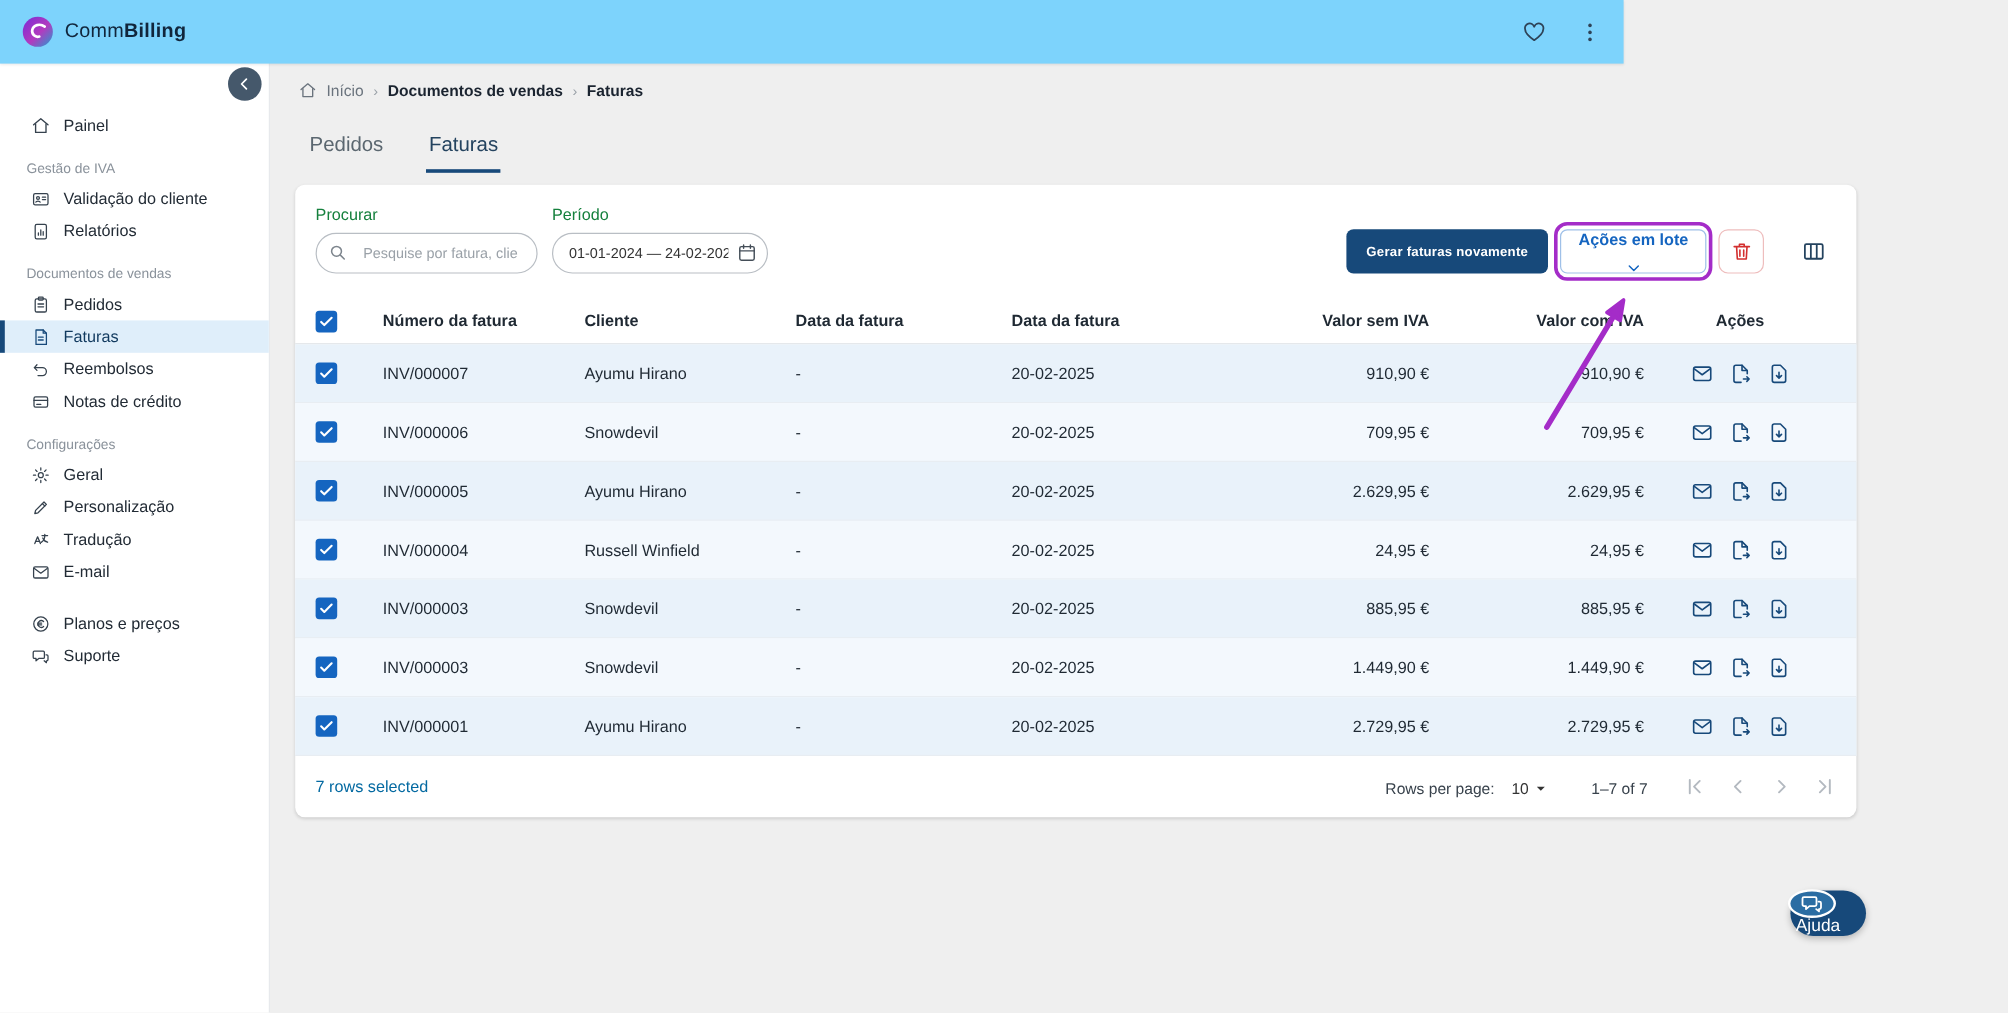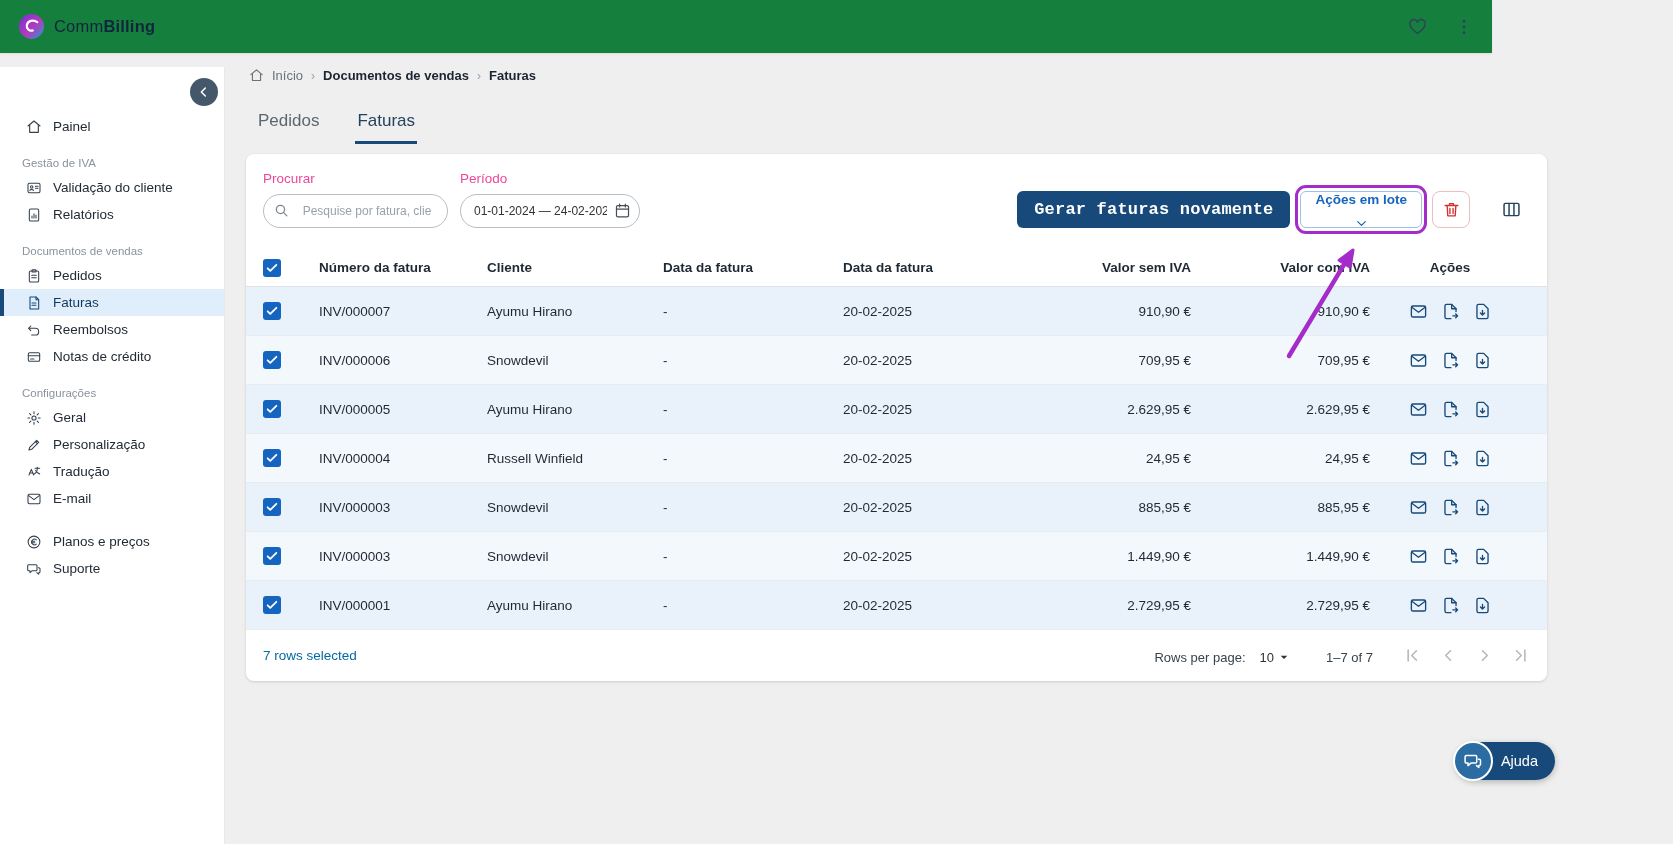--- a/index.html
+++ b/index.html
@@ -9,30 +9,30 @@
     background:#efefef; position:relative; overflow:hidden;
     color:#1f2933; font-size:13.5px;
   }
   :root{
     --primary:#17497A; --accent:#1565C0; --annotation:#A42CC8;
     --danger:#D32F2F; --rowblue:#E9F2FA; --rowblue2:#F3F8FD;
   }
   svg { display:block; }
 
   
-  .topbar{ position:absolute; left:0; top:0; width:1492px; height:53px;
-    background:#15803d; display:flex; align-items:center; padding:0 18px;
+  .topbar{ position:absolute; left:0; top:0; width:1353px; height:53px;
+    background:#7dd3fc; display:flex; align-items:center; padding:0 18px;
     box-shadow:0 1px 2px rgba(0,0,0,.08); z-index:20; }
   .brand{ display:flex; align-items:center; gap:9px; }
   .brand-name{ font-size:16.5px; color:#11263c; letter-spacing:.2px; }
   .brand-name b{ font-weight:700; }
   .topbar-right{ margin-left:auto; display:flex; align-items:center; gap:26px; color:#2e4357; }
 
   
-  .sidebar{ position:absolute; left:0; top:67px; width:225px; bottom:0;
+  .sidebar{ position:absolute; left:0; top:45px; width:225px; bottom:0;
     background:#fff; border-right:1px solid #e7e9ec; padding-top:46px; z-index:10; }
   .collapse-btn{ position:absolute; top:11px; right:6px; width:28px; height:28px;
     border-radius:50%; background:#45586b; color:#fff; display:flex;
     align-items:center; justify-content:center; cursor:pointer; border:none; }
   .s-item{ display:flex; align-items:center; gap:11px; height:27px;
     padding-left:22px; color:#222b35; cursor:pointer; border-left:4px solid transparent; }
   .s-item .s-ic{ color:#36424e; display:flex; }
   .s-item.selected{ background:#DFEEFA; border-left-color:var(--primary); color:#10395e; font-weight:500; }
   .s-item.selected .s-ic{ color:#17497A; }
   .s-group{ font-size:11.5px; color:#8a929b; padding-left:22px; margin:17px 0 5px; }
@@ -49,34 +49,34 @@
   .tabs{ display:flex; gap:34px; padding-left:31px; margin-top:22px; }
   .tab{ font-size:17px; color:#5b6770; padding:6px 2px 10px; cursor:pointer; border-bottom:3px solid transparent; }
   .tab.active{ color:#24435f; font-weight:500; border-bottom-color:var(--primary); }
 
   .card{ margin:10px 21px 0; width:1301px; background:#fff; border-radius:8px;
     box-shadow:0 1px 3px rgba(0,0,0,.14); padding-top:17px; }
 
   
   .filters{ display:flex; align-items:flex-end; padding:0 17px; }
   .field{ display:flex; flex-direction:column; gap:8px; margin-right:12px; }
-  .field-label{ font-size:13.5px; color:#ec4899; }
+  .field-label{ font-size:13.5px; color:#15803d; }
   .input-wrap{ position:relative; }
   .text-input{ height:34px; border:1px solid #b9bec4; border-radius:17px;
     font-size:12px; color:#333; outline:none; font-family:inherit; background:#fff;text-align:center; }
   .search-input{ width:185px; padding:0 10px 0 33px; }
   .search-input::placeholder{ color:#9aa1a8; }
   .period-input{ width:180px; padding:0 32px 0 13px; }
   .in-ic-left{ position:absolute; left:10px; top:8px; color:#7d858d; }
   .in-ic-right{ position:absolute; right:9px; top:8px; color:#444e58; }
 
   .toolbar-group{ margin-left:auto; display:flex; align-items:flex-end; gap:10px; }
   .btn-primary{ height:37px; padding:0 17px; background:var(--primary); color:#fff;
-    border:none; border-radius:6px; font-size:17px; font-weight:700;
-    font-family:Liberation Mono, monospace; cursor:pointer; letter-spacing:.2px; }
+    border:none; border-radius:6px; font-size:11px; font-weight:700;
+    font-family:Liberation Sans, sans-serif; cursor:pointer; letter-spacing:.2px; }
   .batch-wrap{ position:relative; }
   .batch-wrap::after{ content:""; position:absolute; inset:-6px -5px;
     border:3px solid var(--annotation); border-radius:11px; pointer-events:none; }
   .btn-outline{ height:37px; padding:0 14px; background:#fff; color:var(--accent);
     border:1px solid #9fc0e8; border-radius:6px; font-size:13.5px; font-weight:700;
     font-family:inherit; cursor:pointer; display:flex; align-items:center; gap:9px;flex-direction:column; }
   .btn-icon{ width:38px; height:37px; background:#fff; border-radius:8px;
     display:flex; align-items:center; justify-content:center; cursor:pointer; }
   .btn-danger{ border:1px solid #eebdbd; color:var(--danger); }
   .btn-plain{ border:none; color:#24435f; margin-left:12px; }
@@ -103,21 +103,21 @@
   .pager{ margin-left:auto; display:flex; align-items:flex-end; color:#38424c; font-size:13px; }
   .rpp-label{ margin-right:14px; }
   .rpp-value{ display:flex; align-items:center; gap:2px; cursor:pointer; color:#333; }
   .range-text{ margin:0 30px 0 34px; }
   .pg-btns{ display:flex; align-items:center; gap:17px; color:#b3b9c0; }
   .pg-btn{ cursor:default; display:flex; }
 
   
   .help-fab{ position:absolute; right:118px; top:742px; height:38px;
     background:var(--primary); border-radius:19px; display:flex; align-items:center;
-    padding-right:17px; cursor:pointer; z-index:30; box-shadow:0 2px 6px rgba(0,0,0,.25); }
+    padding-right:17px; cursor:pointer; z-index:30; box-shadow:0 2px 6px rgba(0,0,0,.25);flex-direction:column; }
   .help-circle{ width:40px; height:40px; border-radius:50%; background:#2b6da3;
     display:flex; align-items:center; justify-content:center; margin:-1px 8px -1px -2px;
     color:#fff; border:2px solid #fff; }
   .help-label{ color:#fff; font-size:14.5px; }
 
   
   .annotation-layer{ position:absolute; left:0; top:0; width:1673px; height:844px;
     pointer-events:none; z-index:40; }
 </style>
 </head>

